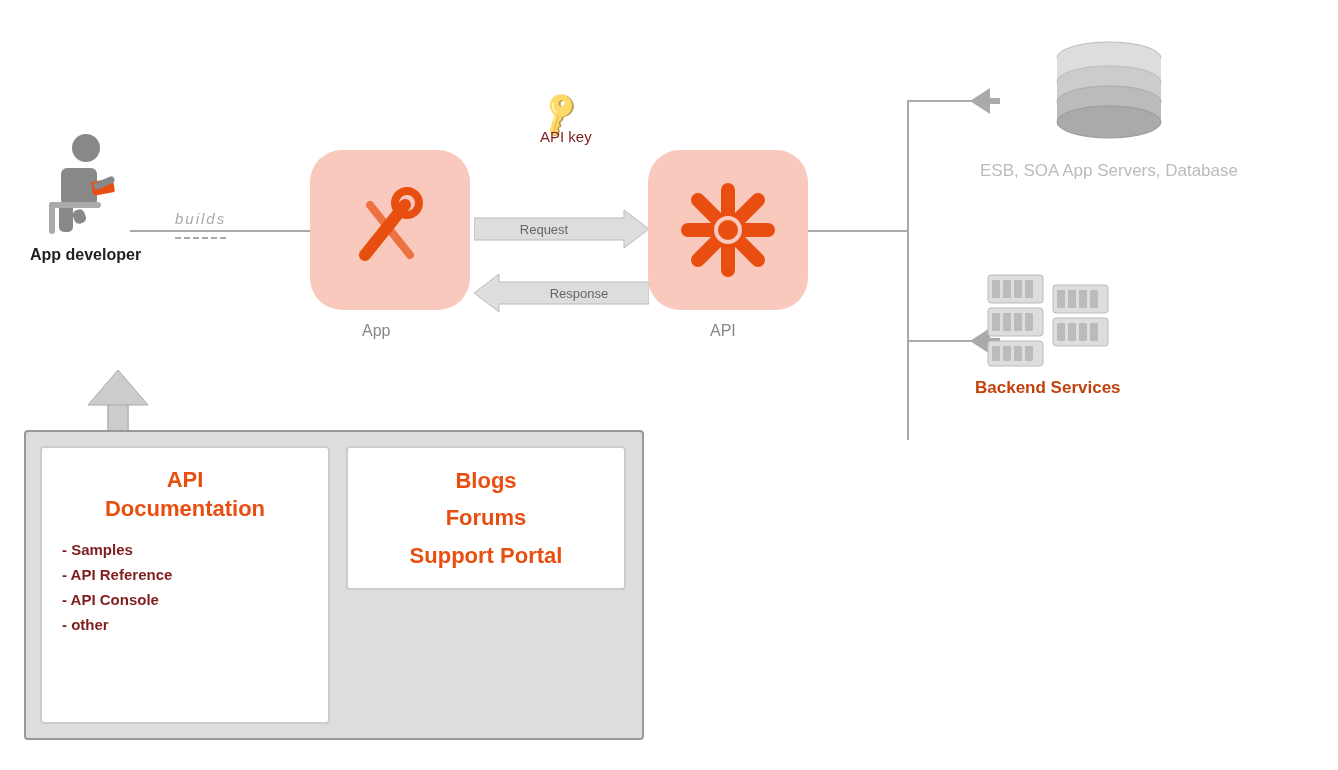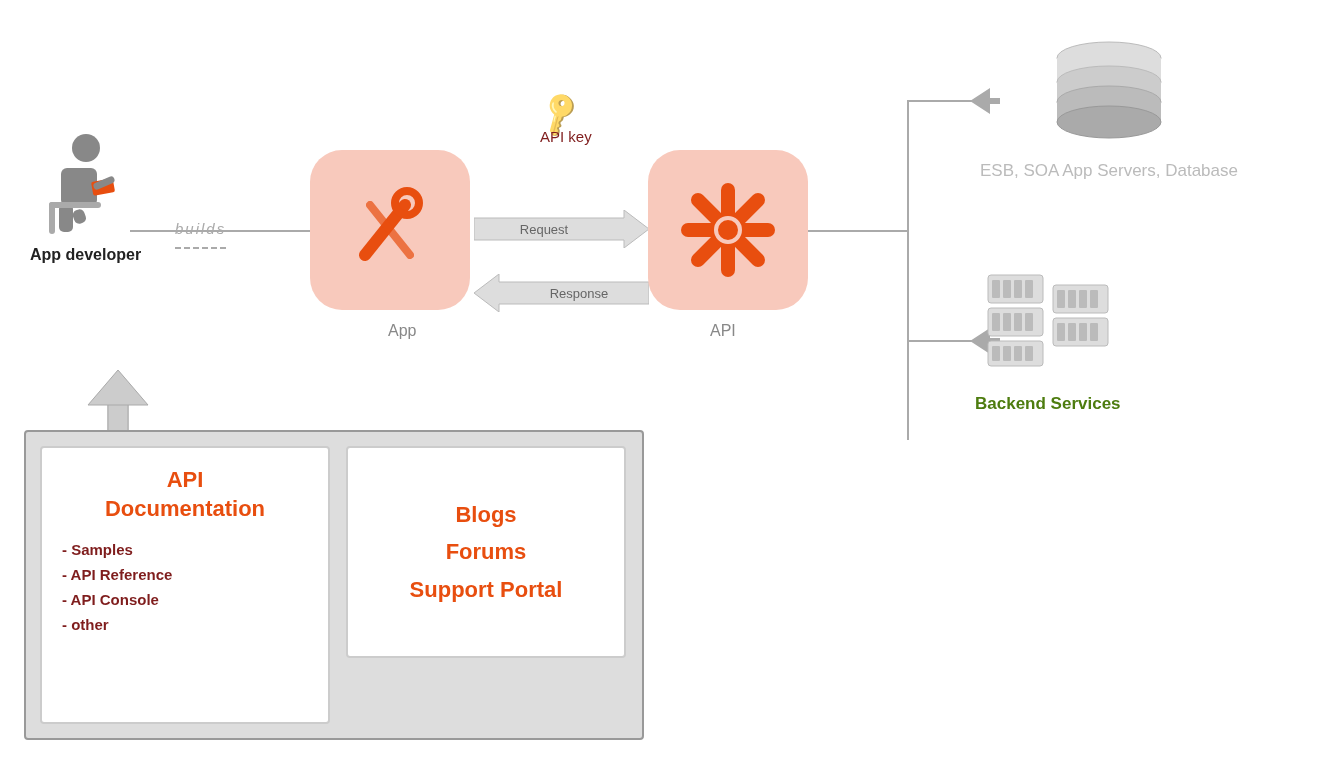--- a/index.html
+++ b/index.html
@@ -30,21 +30,21 @@
       font-size: 16px;
       color: #222;
       margin-top: 6px;
       text-align: center;
     }
 
     
     .builds-label {
       position: absolute;
       left: 175px;
-      top: 220px;
+      top: 210px;
       color: #aaa;
       font-size: 15px;
       font-style: italic;
       letter-spacing: 2px;
       border-bottom: 2px dashed #aaa;
       padding-bottom: 10px;
       text-align: right;
     }
 
     
@@ -67,21 +67,20 @@
       align-items: center;
       justify-content: center;
     }
     .app-label {
       position: absolute;
       left: 362px;
       top: 322px;
       font-size: 16px;
       color: #888;
       text-align: center;
-      margin-left: 26px;
     }
 
     
     .api-icon {
       position: absolute;
       left: 648px;
       top: 150px;
       width: 160px;
       height: 160px;
       background: #f8c9bc;
@@ -141,23 +140,23 @@
     
     .backend-section {
       position: absolute;
       left: 975px;
       top: 270px;
       display: flex;
       flex-direction: column;
       align-items: center;
     }
     .backend-label {
-      margin-top: 24px;
+      margin-top: 8px;
       font-size: 17px;
-      color: #4d7c0f;
+      color: #c2410c;
       text-align: center;
       font-weight: bold;
     }
 
     
     .portal-outer {
       position: absolute;
       left: 24px;
       top: 430px;
       width: 620px;
@@ -193,21 +192,21 @@
       color: #7f1d1d;
       margin-bottom: 8px;
     }
 
     
     .community-box {
       position: absolute;
       left: 320px;
       top: 14px;
       width: 280px;
-      height: 212px;
+      height: 144px;
       border: 2px solid #ccc;
       background: #fff;
       border-radius: 4px;
       display: flex;
       align-items: center;
       justify-content: center;
     }
     .community-title {
       font-size: 22px;
       font-weight: bold;

